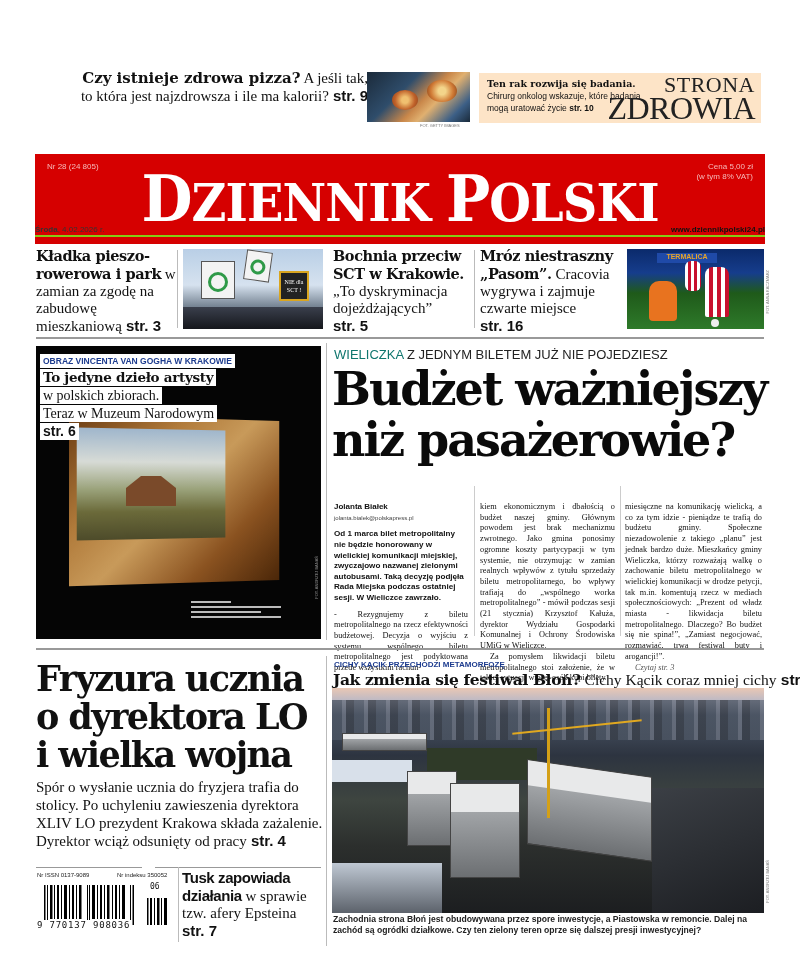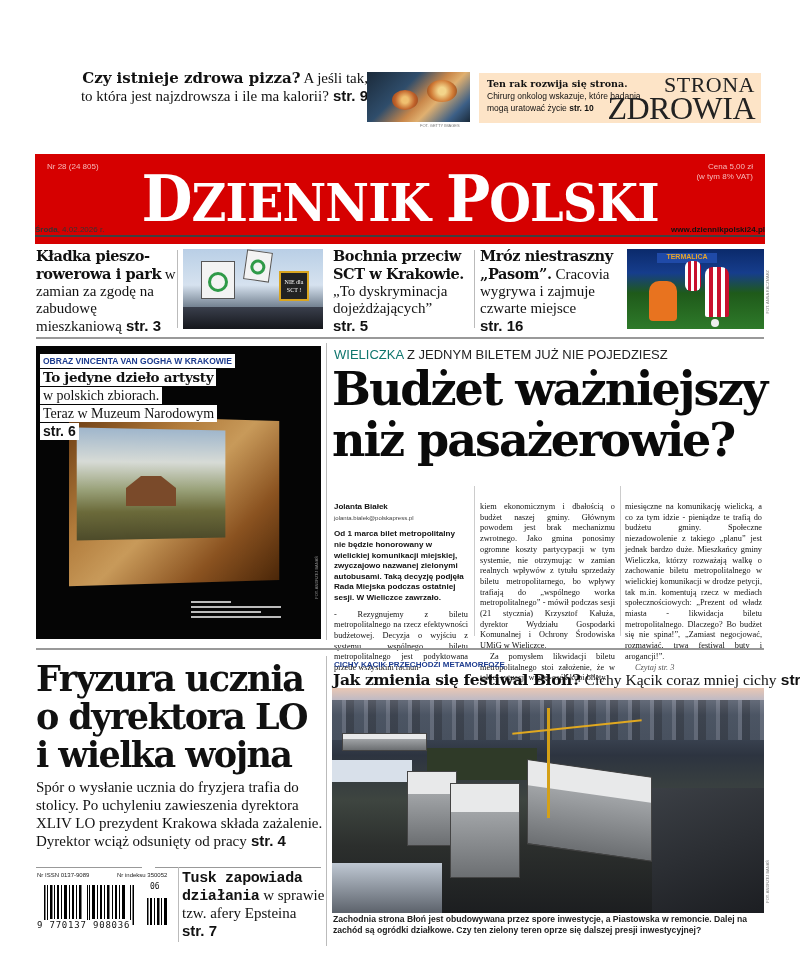--- a/index.html
+++ b/index.html
@@ -24,21 +24,21 @@
   #health-logo { right: 6px; top: 2px; text-align: right; font-family: "Liberation Serif", serif; color: #222; }
   #health-logo .l1 { font-size: 22px; line-height: 20px; letter-spacing: 0.5px; }
   #health-logo .l2 { font-size: 32px; line-height: 26px; letter-spacing: -0.5px; }
 
   
   #masthead { left: 35px; top: 132px; width: 730px; height: 90px; background: #d60000; margin-top: 22px; }
   #mast-issue { left: 12px; top: 8px; font-size: 8px; color: #f6b9b9; }
   #mast-price { right: 12px; top: 8px; font-size: 8px; line-height: 10px; color: #f6b9b9; text-align: right; }
   #mast-logo { left: 0; right: 0; top: 8px; text-align: center; color: #fff; font-family: "DejaVu Serif", serif; font-weight: bold; font-size: 64px; line-height: 74px; letter-spacing: -1px; transform: scaleX(0.92); }
   #mast-logo .sm { font-size: 52px; }
-  #dateline { left: 35px; top: 225px; width: 730px; height: 12px; border-bottom: 2px solid #404040; }
+  #dateline { left: 35px; top: 225px; width: 730px; height: 12px; border-bottom: 2px solid #84cc16; }
   #dateline .d { position:absolute; left:0; top:0; font-size: 8px; color:#333; }
   #dateline .u { position:absolute; right:0; top:0; font-size: 8px; font-weight:bold; color:#111; }
 
   
   .teaser { font-size: 15px; line-height: 17px; }
   .teaser .h { font-family: "DejaVu Serif", serif; font-weight: bold; font-size: 14.5px; letter-spacing: -0.4px; }
   #t-kladka { left: 36px; top: 247px; width: 140px; }
   #t-bochnia { left: 333px; top: 247px; width: 140px; }
   #t-mroz { left: 480px; top: 247px; width: 140px; }
   .vsep { background: #bbb; width: 1px; }
@@ -90,21 +90,21 @@
   #barcode-rule { left: 36px; top: 867px; width: 106px; }
   #barcode-rule2 { left: 155px; top: 867px; width: 166px; }
   #issn { left: 37px; top: 872px; font-size: 6px; color:#222; }
   #index { left: 117px; top: 872px; font-size: 6px; color:#222; }
   #barcode { left: 44px; top: 885px; width: 90px; height: 40px; }
   #barcode2 { left: 147px; top: 890px; width: 22px; height: 35px; }
   #barcode-digits { left: 36px; top: 920px; font-family:"DejaVu Sans Mono",monospace; font-size: 9px; letter-spacing: 0.8px; background:#fff; padding: 0 1px; }
   #barcode-addon { left: 150px; top: 882px; font-family:"DejaVu Sans Mono",monospace; font-size:8px; }
   #sep-bot { left: 178px; top: 867px; height: 75px; }
   #tusk { left: 182px; top: 869px; width: 145px; font-size: 15px; line-height: 17px; }
-  #tusk .h { font-family:Liberation Mono, monospace; font-weight:bold; letter-spacing:-0.4px; }
+  #tusk .h { font-family:Liberation Sans, sans-serif; font-weight:bold; letter-spacing:-0.4px; }
 
   
   #blon-sep { left: 326px; top: 656px; height: 290px; }
   #blon-kicker { left: 334px; top: 660px; font-family:"Liberation Sans",sans-serif; font-weight:bold; font-size: 8px; color:#1d3c8f; }
   #blon-title { left: 333px; top: 671px; font-size: 15.5px; line-height: 18px; white-space: nowrap; }
   #blon-title .h { font-family:"DejaVu Serif",serif; font-weight:bold; letter-spacing:-0.4px; }
   #blon-photo { left: 332px; top: 688px; width: 432px; height: 225px; background: linear-gradient(180deg,#e9c7b4 0%,#b9b8c6 6%,#4a5566 12%,#2d3440 30%,#3e4540 50%,#2c2f2d 70%,#1c1e20 100%); overflow:hidden; }
   .bld { position:absolute; background: linear-gradient(180deg,#d9dbde 0%,#a5a8ab 25%,#6c6f72 100%); border:1px solid #444; }
   .bld .roof { position:absolute; left:0; right:0; top:0; height:30%; background:#e8e9ea; }
   .crane-v { position:absolute; background:#d4a017; width:3px; }
@@ -119,21 +119,21 @@
   <span>to która jest  najzdrowsza i ile ma kalorii?</span><span class="str"> str. 9</span>
 </div>
 <div id="pizza-photo" class="abs">
     <div class="c1"></div>
     <div class="c2"></div>
   </div>
 <div id="pizza-credit" class="abs sans">FOT. GETTY IMAGES</div>
 
 <div id="health-box" class="abs">
   <div id="health-text" class="abs sans">
-    <span class="h">Ten rak rozwija się strona.</span><br>
+    <span class="h">Ten rak rozwija się badania.</span><br>
     <span>Chirurg onkolog wskazuje, które badania mogą uratować życie</span><span class="str"> str. 10</span>
   </div>
   <div id="health-logo" class="abs">
     <div class="l1">STRONA</div>
     <div class="l2">ZDROWIA</div>
   </div>
 </div>
 
 <div id="masthead" class="abs">
   <div id="mast-issue" class="abs sans">Nr 28 (24 805)</div>

